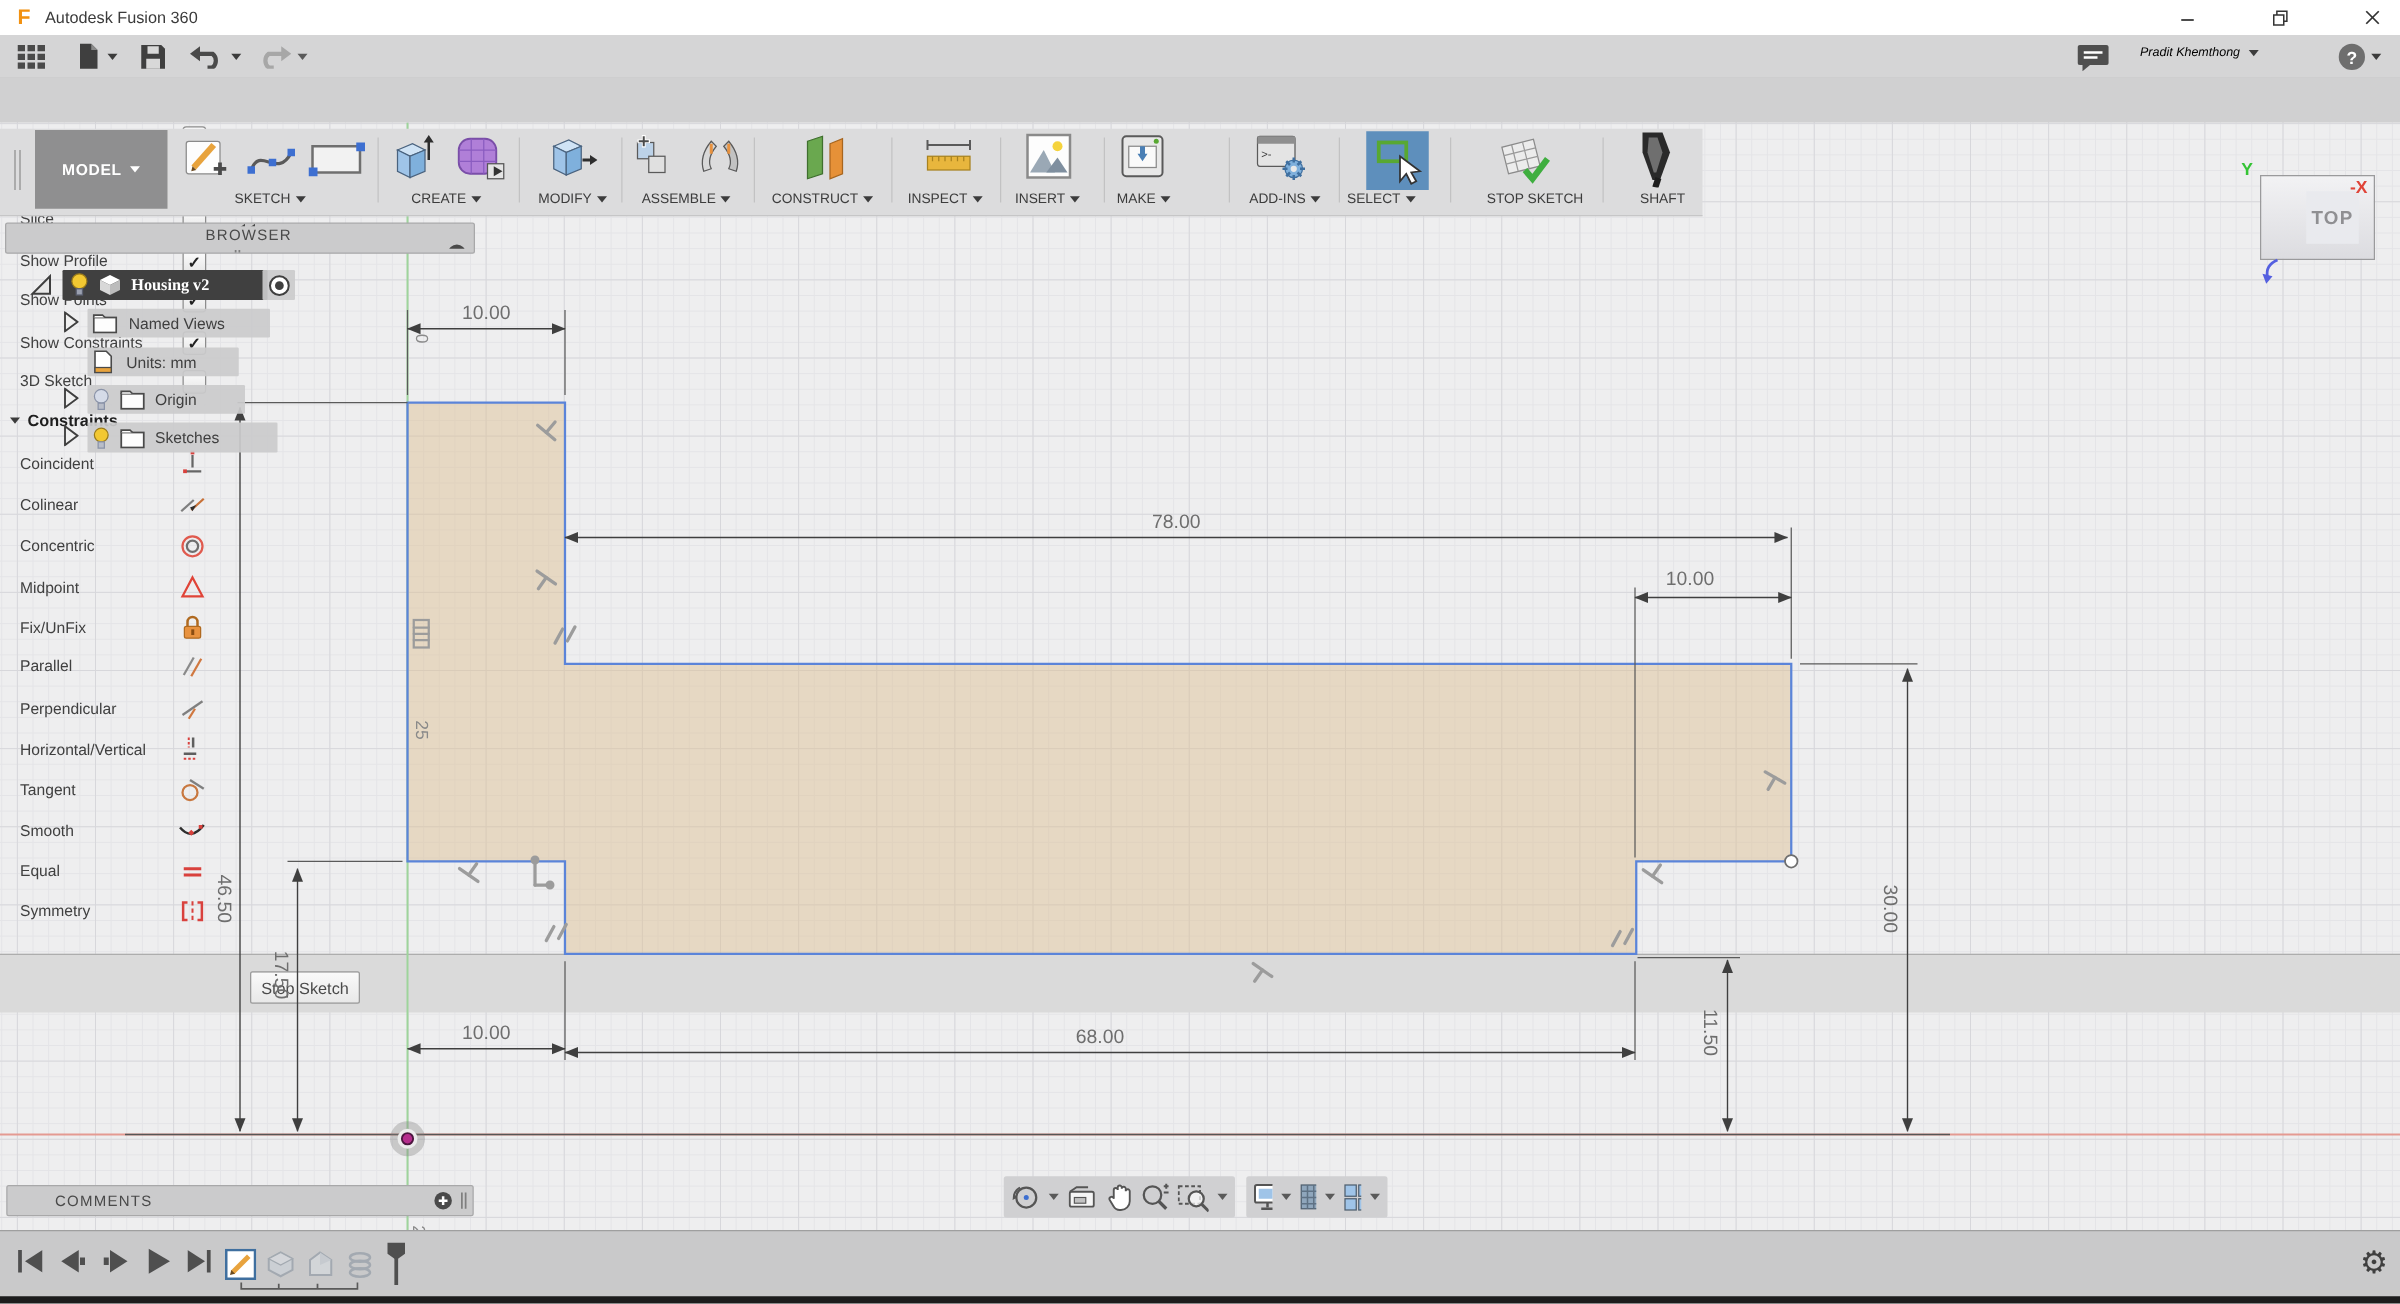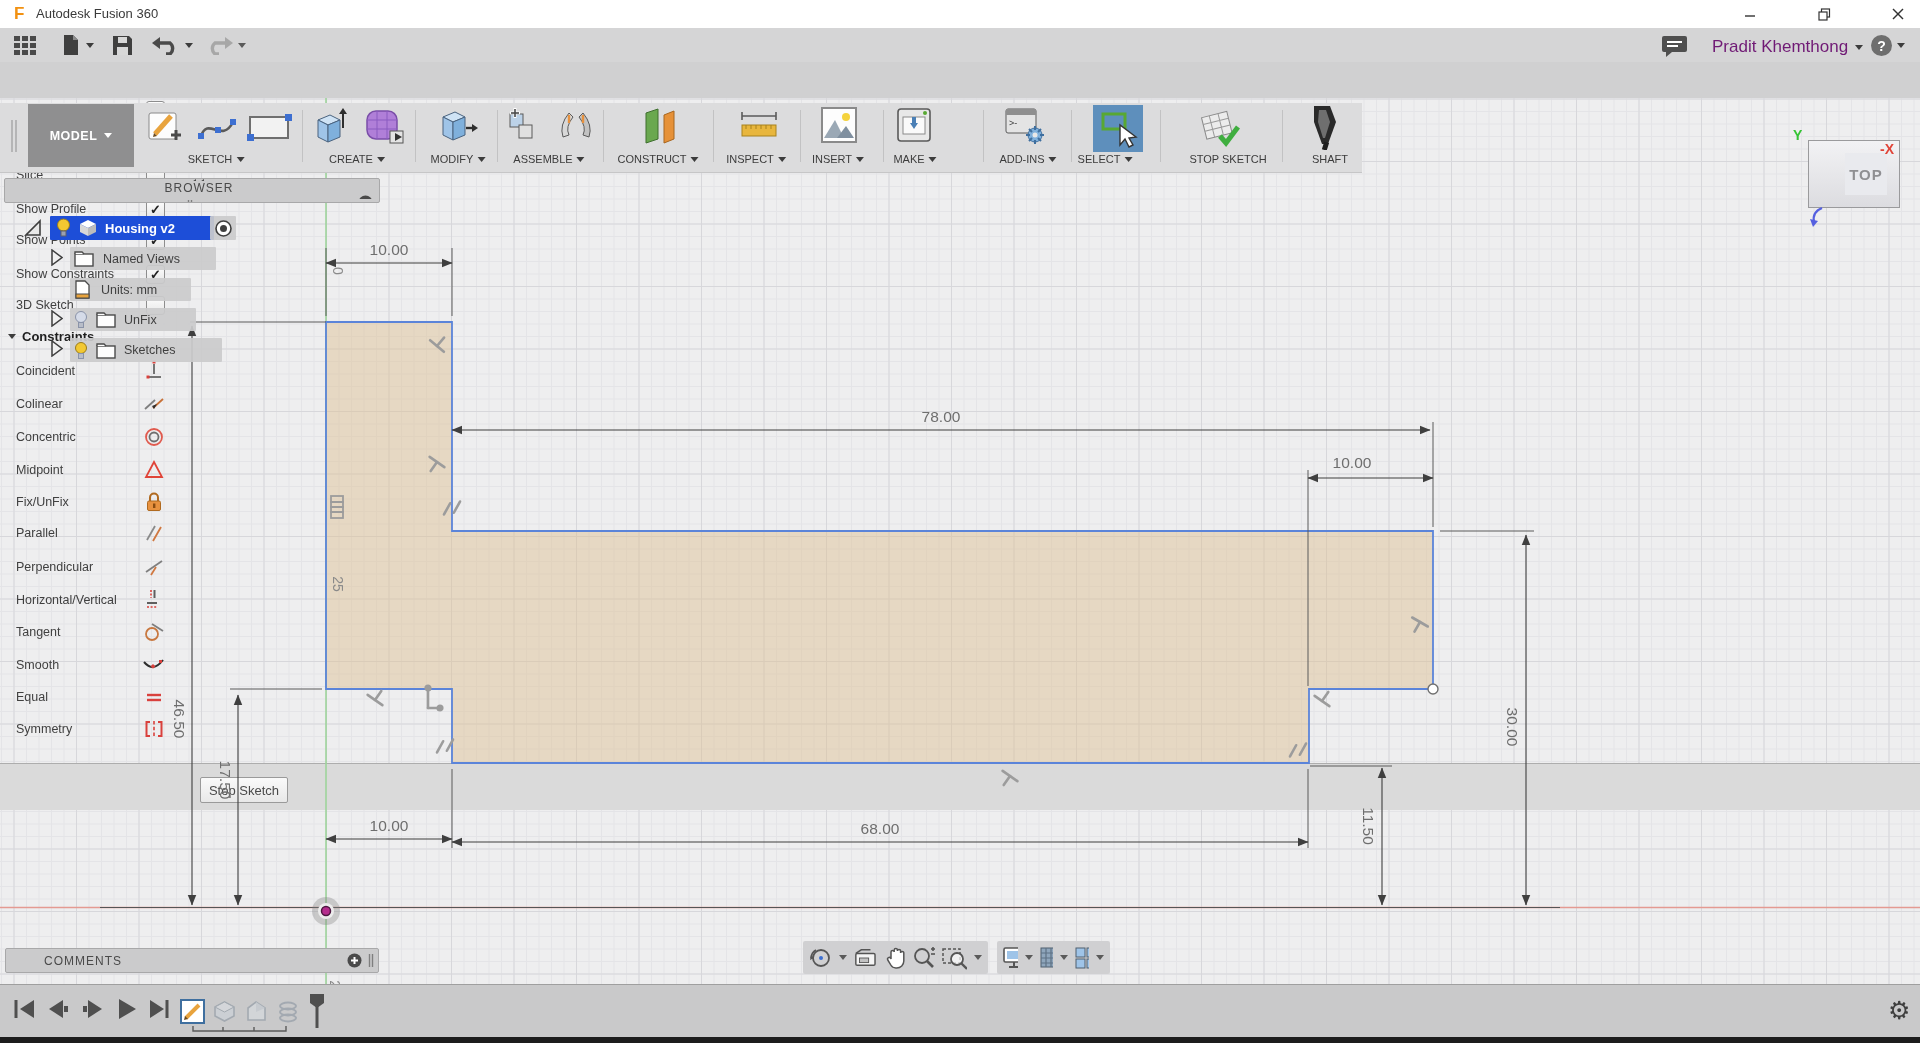--- a/index.html
+++ b/index.html
@@ -232,21 +232,21 @@
     </div>
     <div class="abs" style="left:1662px;top:8px;">
       <svg width="25" height="21">
           <rect x="0" y="0" width="25" height="16" rx="2" fill="#4f4f4f"></rect>
           <polygon points="4,16 4,21 10,16" fill="#4f4f4f"></polygon>
           <line x1="5" y1="6" x2="20" y2="6" stroke="#fff" stroke-width="2"></line>
           <line x1="5" y1="10" x2="16" y2="10" stroke="#fff" stroke-width="2"></line>
         </svg>
     </div>
     <div class="abs" style="left:1712px;top:9px;display:flex;align-items:center;gap:7px;">
-      <span style="font-size:17px;color:#701a75;">Pradit Khemthong</span>
+      <span style="font-size:10px;color:#000000;font-style:italic;">Pradit Khemthong</span>
       <span class="caret"></span>
     </div>
     <div class="abs" style="left:1871px;top:7px;display:flex;align-items:center;gap:5px;">
       <span style="width:21px;height:21px;border-radius:50%;background:#6e6e6e;color:#fff;font-size:14px;font-weight:bold;display:flex;align-items:center;justify-content:center;">?</span>
       <span class="caret"></span>
     </div>
   </div>
 
   <div id="tabbar" class="abs">
     <div class="abs tab" style="left:10px;width:233px;background:#c6c6c7;border-right:1px solid #b2b2b3;">
@@ -492,21 +492,21 @@
       </svg>
     <svg width="6" height="15" style="margin-right:4px;">
         <line x1="1.5" y1="1" x2="1.5" y2="14" stroke="#7f7f7f" stroke-width="1.4"></line>
         <line x1="4.5" y1="1" x2="4.5" y2="14" stroke="#7f7f7f" stroke-width="1.4"></line>
       </svg>
   </div>
 
   <svg class="abs" style="left:24px;top:217px;z-index:9;" width="18" height="20">
       <polygon points="2,18 16,18 16,4" fill="#e8e8e8" stroke="#3f3f3f" stroke-width="1.6"></polygon>
     </svg>
-  <div class="abs chip" style="left:50px;top:216px;width:158px;height:24px;background:#1d4ed8;gap:7px;padding-left:6px;">
+  <div class="abs chip" style="left:50px;top:216px;width:158px;height:24px;background:#404040;gap:7px;padding-left:6px;font-family:Liberation Serif, serif;">
     <svg width="15" height="20">
         <circle cx="7.5" cy="7" r="6" fill="#f2c832" stroke="#9a7b1a"></circle>
         <rect x="5" y="13" width="5" height="5" fill="#9aa0b0" stroke="#5a5f6f"></rect>
       </svg>
     <svg width="20" height="20" viewBox="0 0 20 20">
         <polygon points="10,2 18,6 10,10 2,6" fill="#ffffff"></polygon>
         <polygon points="2,6 10,10 10,18 2,14" fill="#d8d8d8"></polygon>
         <polygon points="18,6 10,10 10,18 18,14" fill="#bcbcbc"></polygon>
       </svg>
     <span style="font-size:13px;font-weight:bold;color:#fff;">Housing v2</span>
@@ -542,21 +542,21 @@
     </svg>
   <div class="abs chip" style="left:70px;top:308px;width:122px;height:23px;gap:8px;padding-left:4px;">
     <svg width="14" height="19">
         <circle cx="7" cy="7" r="5.5" fill="#d5dbe8" stroke="#8a93a8"></circle>
         <rect x="4.5" y="12.5" width="5" height="5" fill="#b8bdc8" stroke="#8a93a8"></rect>
       </svg>
     <svg width="20" height="17">
         <rect x="1" y="4" width="18" height="12" fill="#fdfdfd" stroke="#4a4a4a" stroke-width="1.4"></rect>
         <path d="M1 4 v-2 h7 l2 2" fill="#fdfdfd" stroke="#4a4a4a" stroke-width="1.4"></path>
       </svg>
-    <span class="tree-label">UnFix</span>
+    <span class="tree-label">Origin</span>
   </div>
 
   <svg class="abs" style="left:50px;top:340px;z-index:9;" width="13" height="17">
       <polygon points="2,1 2,16 12,8.5" fill="#f0f0f0" stroke="#3f3f3f" stroke-width="1.5"></polygon>
     </svg>
   <div class="abs chip" style="left:70px;top:338px;width:148px;height:24px;gap:8px;padding-left:4px;">
     <svg width="14" height="19">
         <circle cx="7" cy="7" r="5.5" fill="#f2c832" stroke="#9a7b1a"></circle>
         <rect x="4.5" y="12.5" width="5" height="5" fill="#b8bdc8" stroke="#8a93a8"></rect>
       </svg>

